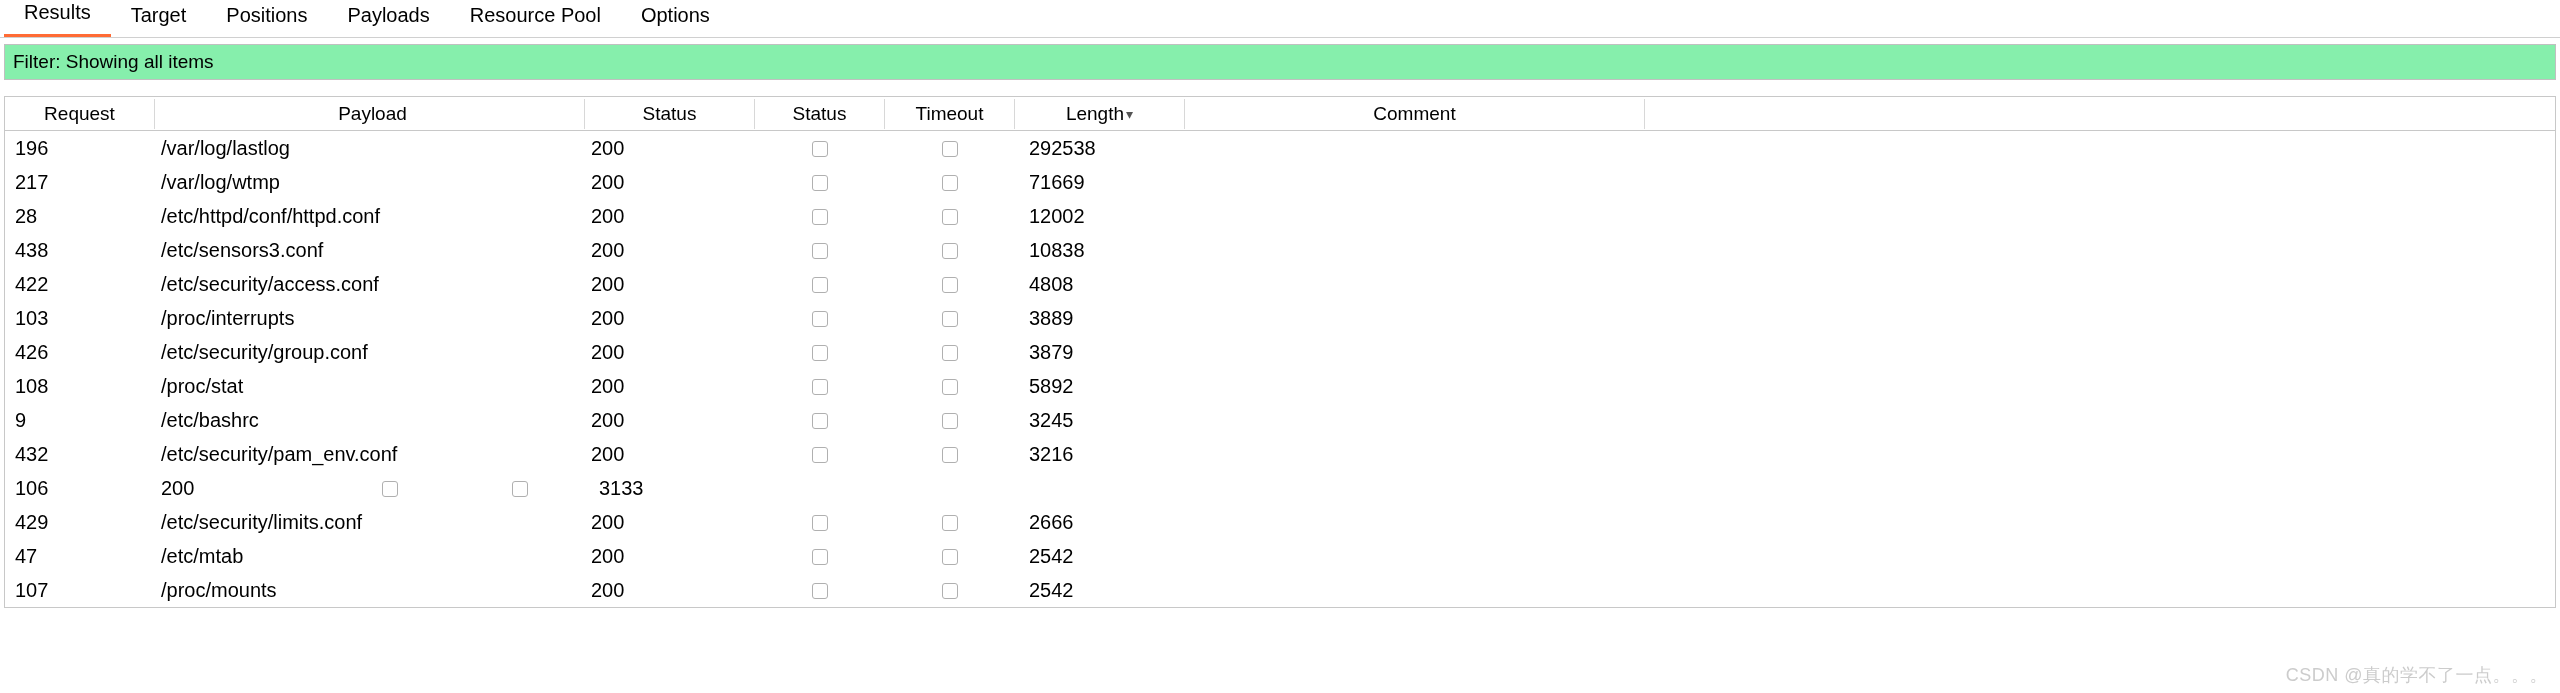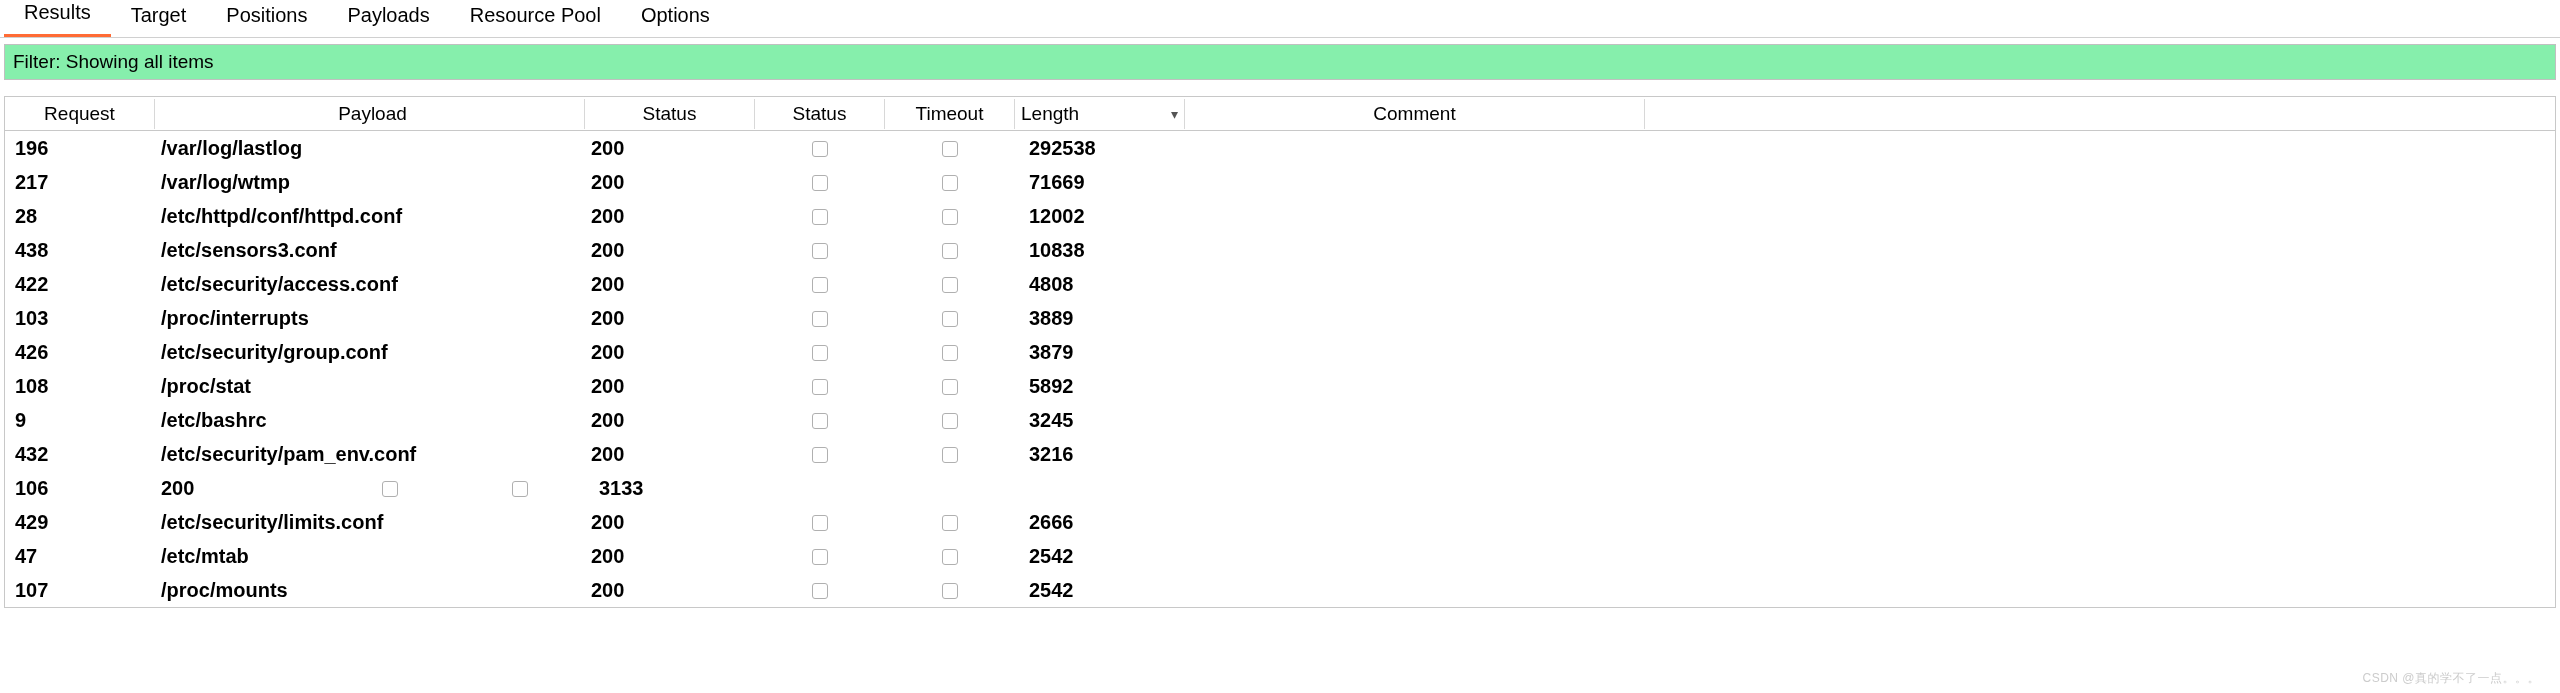--- a/index.html
+++ b/index.html
@@ -68,35 +68,34 @@
       justify-content: center;
     }
     .col-header:last-child {
       border-right: none;
     }
     .col-request { width: 150px; }
     .col-payload { width: 430px; text-align: center; padding-left: 12px; justify-content: center; }
     .col-status { width: 170px; }
     .col-error { width: 130px; }
     .col-timeout { width: 130px; }
-    .col-length { width: 170px; justify-content: space-between; }
+    .col-length { width: 170px; }
     .col-comment { width: 460px; }
     .col-rest { flex: 1; }
     .sort-icon {
       margin-left: 2px;
       font-size: 14px;
       color: #555;
     }
     .table-body {
     }
     .table-row {
       display: flex;
       height: 34px;
       align-items: center;
-      font-weight: bold;
     }
     .cell {
       font-size: 20px;
       padding: 4px 6px;
       overflow: hidden;
       white-space: nowrap;
     }
     .cell-request { width: 150px; padding-left: 10px; }
     .cell-payload { width: 430px; padding-left: 6px; }
     .cell-status { width: 170px; padding-left: 6px; }
@@ -110,23 +109,23 @@
       width: 16px;
       height: 16px;
       border: 1px solid #b0b0b0;
       border-radius: 3px;
       background: #fff;
       vertical-align: middle;
       pointer-events: none;
     }
     .watermark {
       position: absolute;
-      right: 20px;
+      right: 12px;
       bottom: 6px;
-      font-size: 12px;
+      font-size: 18px;
       color: #ccc;
       letter-spacing: 0.5px;
       text-align: center;
     }
   </style>
 </head>
 <body>
 
 <div class="tabs" id="tabs-container">
     <div class="tab active">Results</div>

